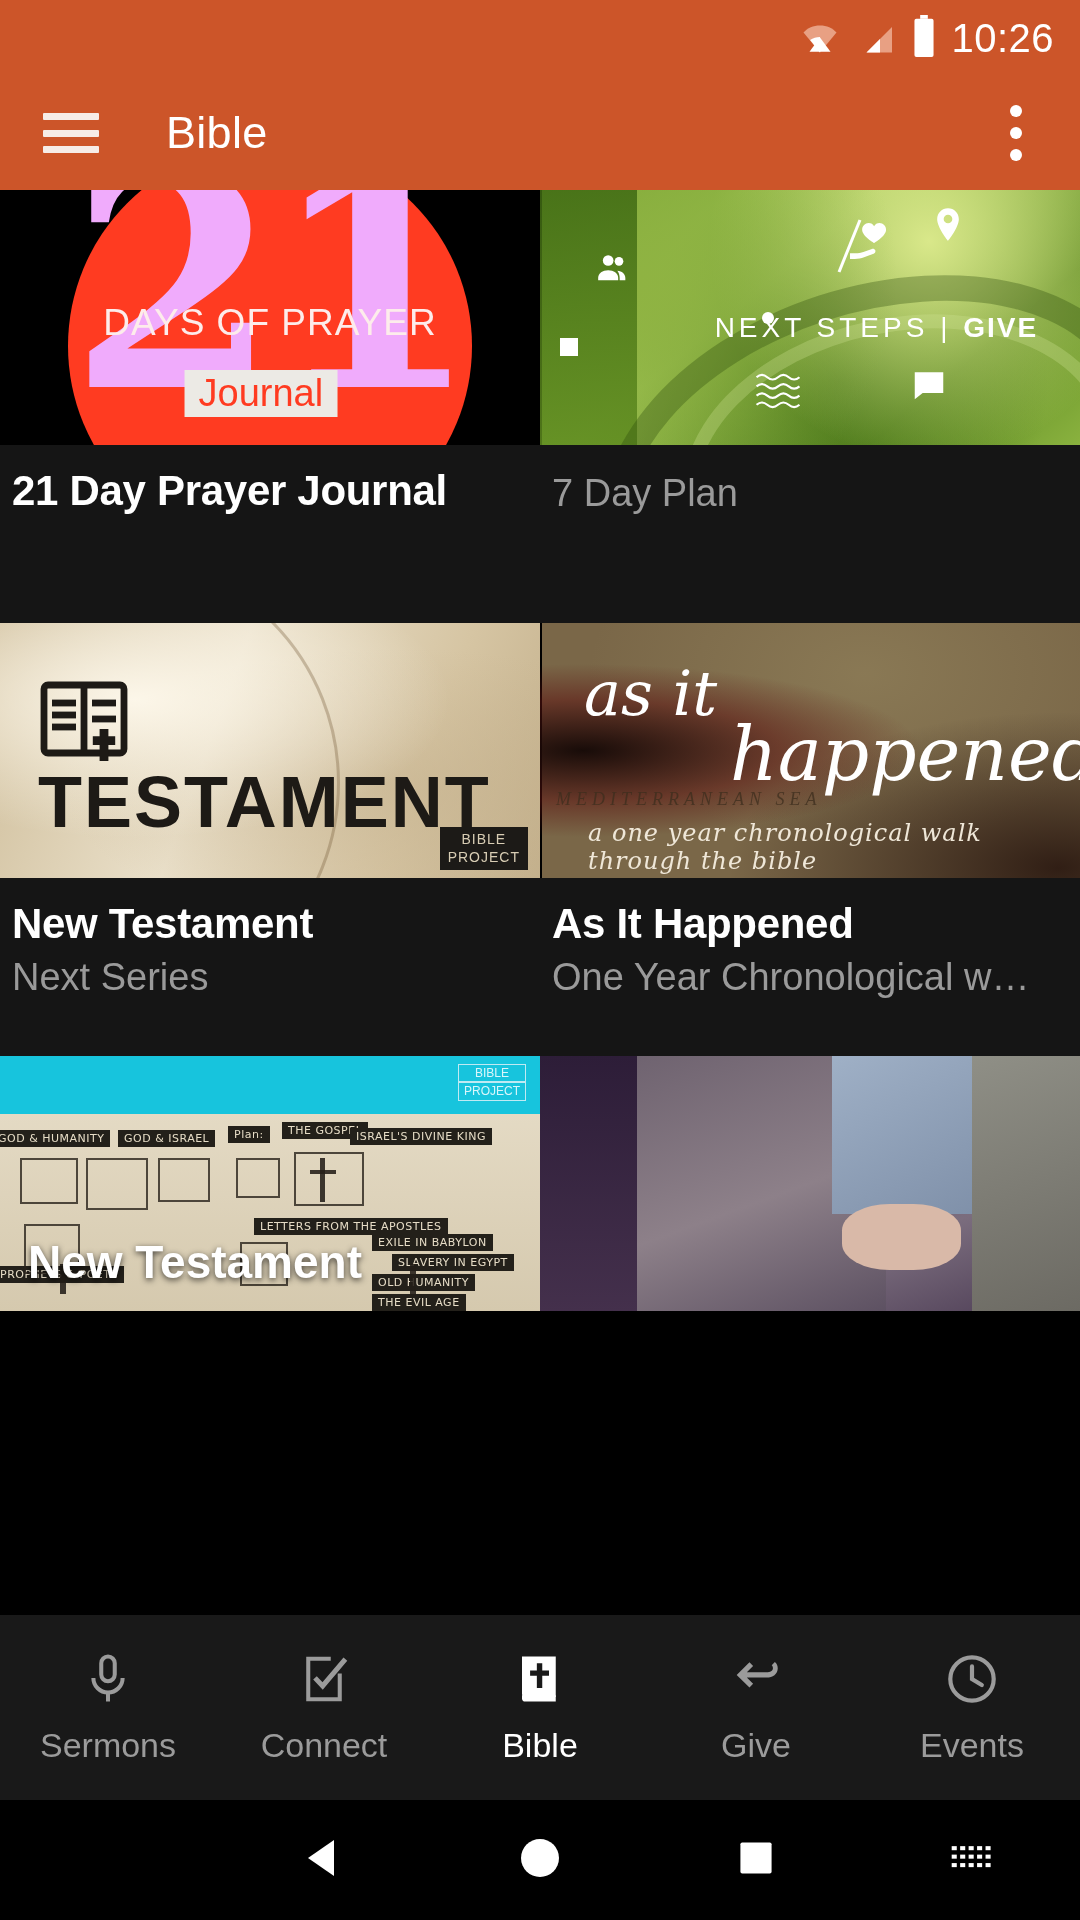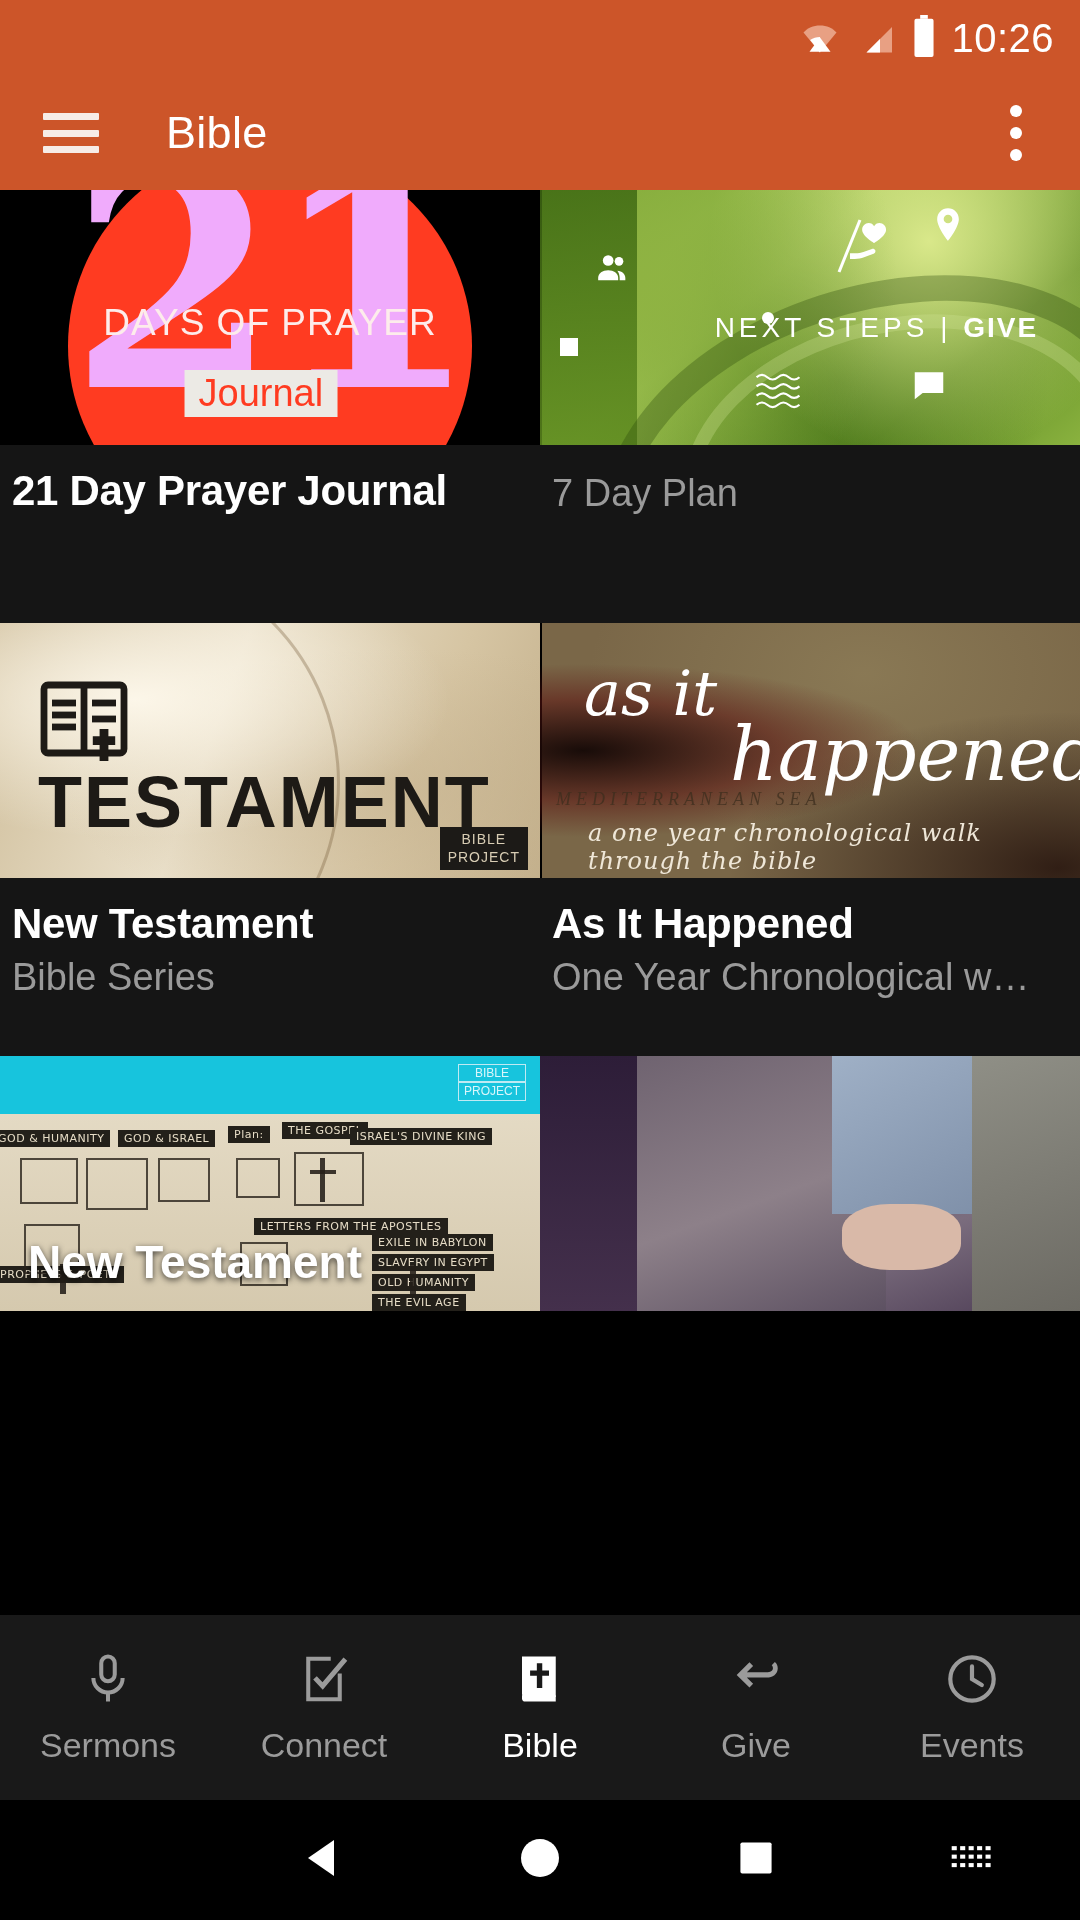--- a/index.html
+++ b/index.html
@@ -287,21 +287,21 @@
         </svg>
       </span>
       <div class="word2">TESTAMENT</div>
       <div class="bp-logo">
         <span>BIBLE</span><br>
         <span>PROJECT</span>
       </div>
     </div>
     <div class="meta">
       <div class="c-title">New Testament</div>
-      <div class="c-sub">Bible Series</div>
+      <div class="c-sub">Next Series</div>
     </div>
   </div>
 
   <div class="cell">
     <div class="thumb tmap">
       <div class="divider-v"></div>
       <div class="burn"></div>
       <div class="med">MEDITERRANEAN SEA</div>
       <div class="ttl">as it</div>
       <div class="ttl2">happened</div>
@@ -321,21 +321,21 @@
         <div>PROJECT</div>
       </div>
       <div class="paper">
         <span class="sk-label" style="left:-8px;top:16px">GOD &amp; HUMANITY</span>
         <span class="sk-label" style="left:118px;top:16px">GOD &amp; ISRAEL</span>
         <span class="sk-label" style="left:228px;top:12px">Plan:</span>
         <span class="sk-label" style="left:282px;top:8px">THE GOSPEL</span>
         <span class="sk-label" style="left:350px;top:14px">ISRAEL'S DIVINE KING</span>
         <span class="sk-label" style="left:254px;top:104px">LETTERS FROM THE APOSTLES</span>
         <span class="sk-label" style="left:372px;top:120px">EXILE IN BABYLON</span>
-        <span class="sk-label" style="left:372px;top:140px">SLAVERY IN EGYPT</span>
+        <span class="sk-label" style="left:392px;top:140px">SLAVERY IN EGYPT</span>
         <span class="sk-label" style="left:372px;top:160px">OLD HUMANITY</span>
         <span class="sk-label" style="left:372px;top:180px">THE EVIL AGE</span>
         <span class="sk-label" style="left:-6px;top:152px">PROPHETS &amp; POETS</span>
         <div class="sk-box" style="left:20px;top:44px;width:58px;height:46px"></div>
         <div class="sk-box" style="left:86px;top:44px;width:62px;height:52px"></div>
         <div class="sk-box" style="left:158px;top:44px;width:52px;height:44px"></div>
         <div class="sk-box" style="left:236px;top:44px;width:44px;height:40px"></div>
         <div class="sk-box" style="left:294px;top:38px;width:70px;height:54px"></div>
         <div class="sk-box" style="left:24px;top:110px;width:56px;height:50px"></div>
         <div class="sk-box" style="left:240px;top:128px;width:48px;height:44px"></div>

